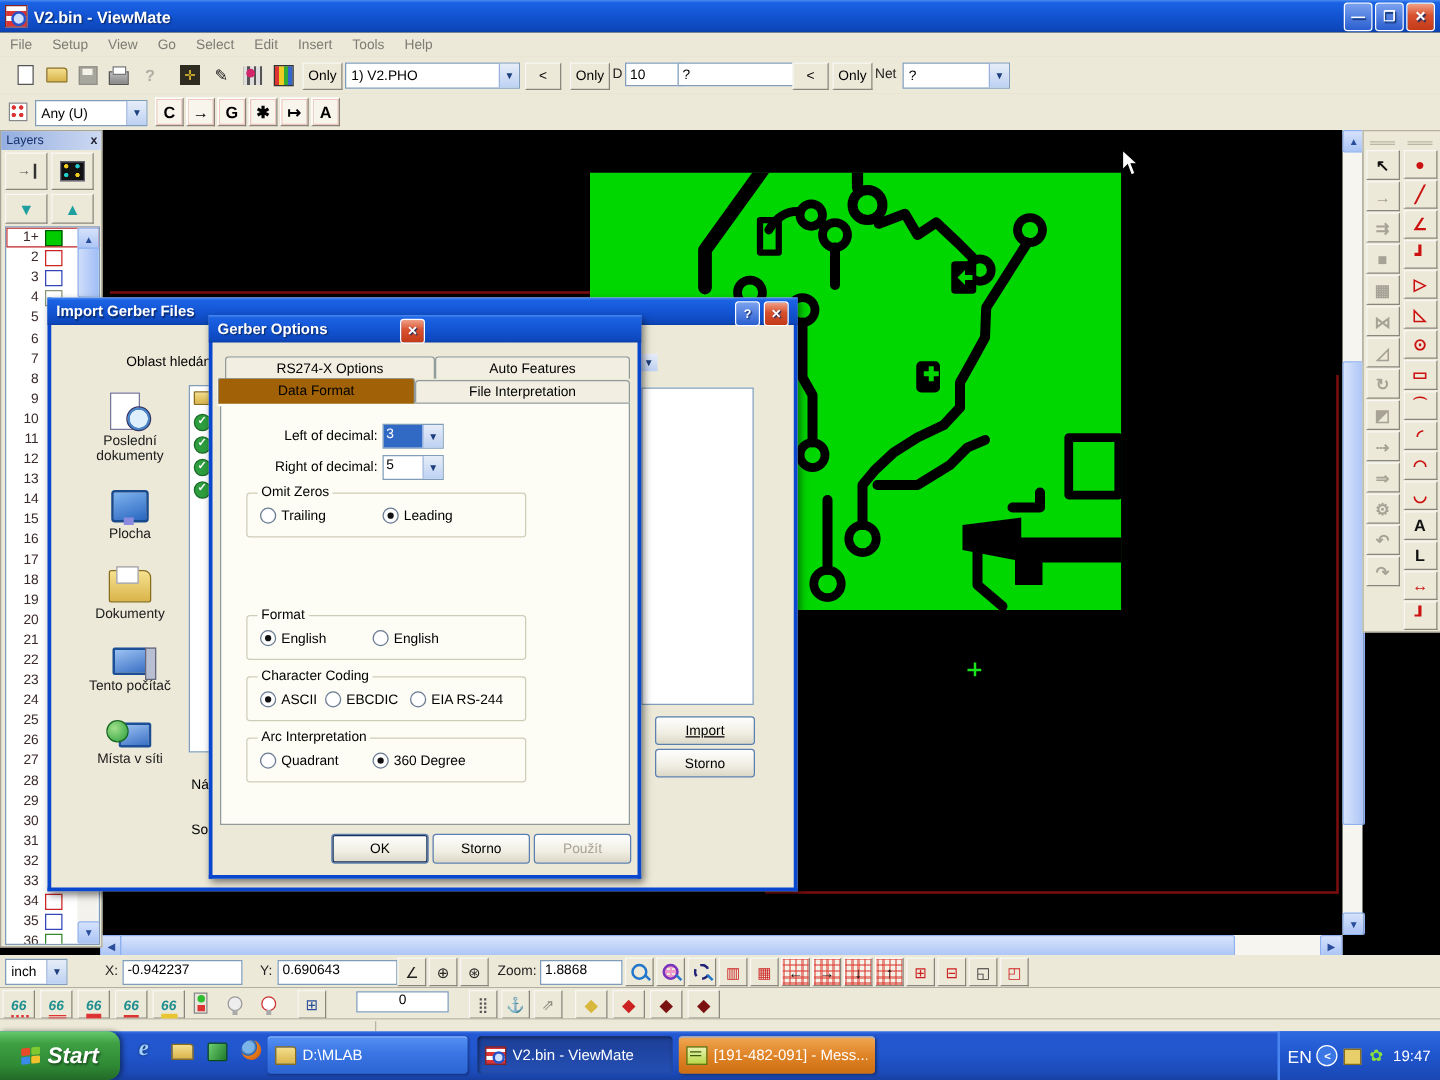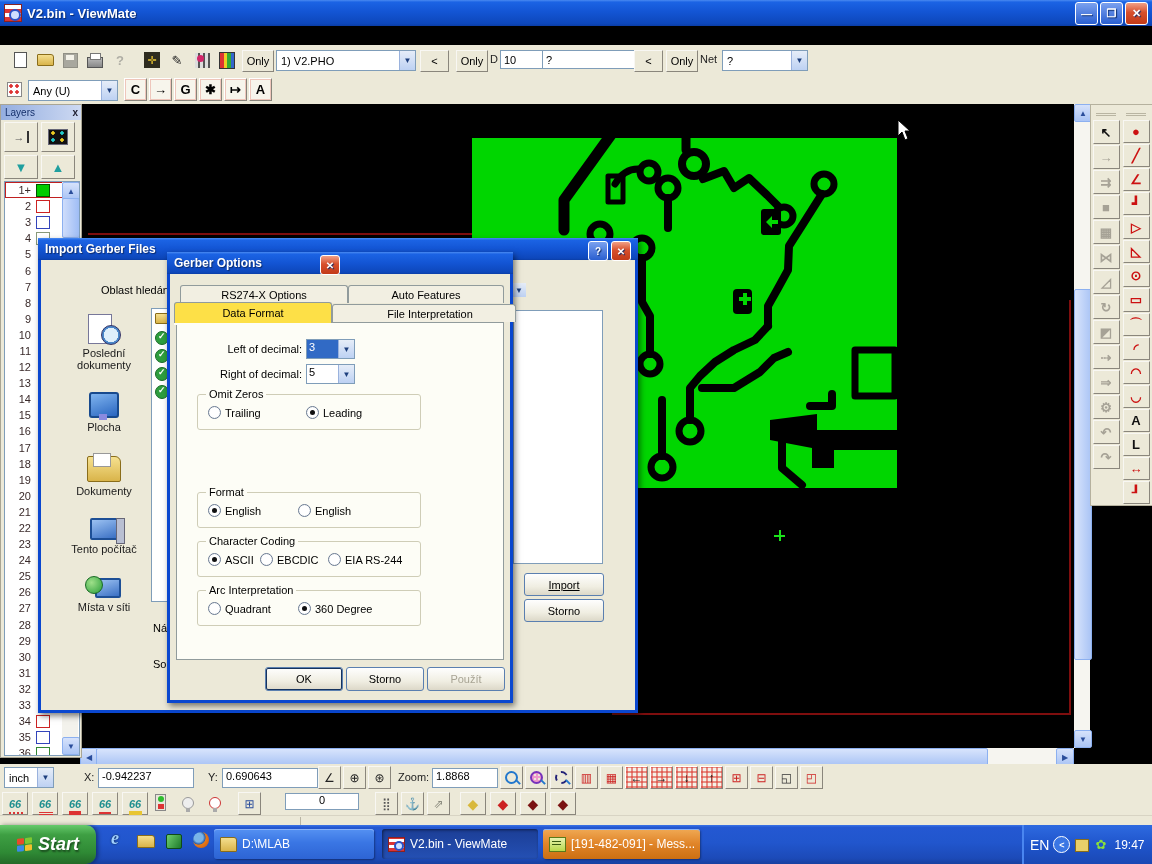--- a/index.html
+++ b/index.html
@@ -182,21 +182,21 @@
   .fi-folder .art{width:14px;height:9px;background:linear-gradient(180deg,#f4de8e,#d9b44a);border:1px solid #8a6d1a;border-radius:1px 3px 1px 1px;}
   .fi-check .art{width:12px;height:12px;border-radius:50%;background:#2e9e3e;border:1px solid #1a6a28;}
   .fi-check .art::after{content:"✓";position:absolute;left:2px;top:-1px;color:#fff;font-size:9px;font-weight:bold;}
   .listbox{position:absolute;background:#fff;border:1px solid #7f9db9;}
   .xp-push{border:1px solid #5a7fb0;border-radius:3px;background:linear-gradient(180deg,#fefefe,#f0eee2 60%,#dcd8c8);
      display:flex;align-items:center;justify-content:center;font-size:11px;color:#000;}
 
   
   .tab{position:absolute;height:17px;background:#f2efe2;border:1px solid #919b9c;border-bottom:none;
      border-radius:3px 3px 0 0;display:flex;align-items:center;justify-content:center;font-size:11px;}
-  .tab.active{background:#fde047;height:20px;z-index:5;box-shadow:0 2px 0 #fdfdf6;text-align:center;}
+  .tab.active{background:#a16207;height:20px;z-index:5;box-shadow:0 2px 0 #fdfdf6;text-align:center;}
   #tabpanel{position:absolute;left:6px;top:70px;width:326px;height:336px;background:#fdfdf6;border:1px solid #919b9c;}
   .glabel{position:absolute;font-size:11px;color:#000;}
   .gcombo{position:absolute;height:18px;width:47px;background:#fff;border:1px solid #7f9db9;display:flex;}
   .gcombo .cval{flex:1;padding:1px 2px;font-size:11px;}
   .gcombo .cval.hl{background:#316ac5;color:#fff;}
   .grp{position:absolute;left:20px;width:222px;height:34px;border:1px solid #cfcdb7;border-radius:3px;}
   .grp-title{position:absolute;left:8px;top:-7px;background:#fdfdf6;padding:0 3px;font-size:11px;}
   .radio{position:absolute;top:11px;display:flex;align-items:center;gap:4px;font-size:11px;}
   .rb{width:11px;height:11px;border-radius:50%;border:1px solid #6a7a92;background:radial-gradient(circle,#fff 55%,#dfe4ea);position:relative;}
   .radio.on .rb::after{content:"";position:absolute;left:3px;top:3px;width:5px;height:5px;border-radius:50%;background:#111;}
@@ -309,20 +309,32 @@
   <div id="titlebar" class="abs">
     <div id="app-icon"></div>
     <span>V2.bin - ViewMate</span>
     <div id="winbtns">
       <div class="wbtn">—</div>
       <div class="wbtn">❐</div>
       <div class="wbtn close">✕</div>
     </div>
   </div>
 
+  <div id="menubar" class="abs">
+
+  <span class="mitem">File</span>
+      <span class="mitem">Setup</span>
+      <span class="mitem">View</span>
+      <span class="mitem">Go</span>
+      <span class="mitem">Select</span>
+      <span class="mitem">Edit</span>
+      <span class="mitem">Insert</span>
+      <span class="mitem">Tools</span>
+      <span class="mitem">Help</span>
+    </div>
 
   <div id="toolbar1" class="abs">
     <div class="tbrow" style="left:8px;top:3px;">
 
     <div class="tbtn i-new">
           <span class="art"></span>
         </div>
         <div class="tbtn i-open">
           <span class="art"></span>
         </div>
@@ -888,21 +900,21 @@
   <div id="gerber-dlg" class="dialog">
     <div class="dlg-title">
       <span>Gerber Options</span>
       <div style="position:absolute;right:170px;top:3px;">
         <div class="dlg-btn red">✕</div>
       </div>
     </div>
     <div class="tab" style="left:10px;top:33px;width:166px;">RS274-X Options</div>
     <div class="tab" style="left:178px;top:33px;width:154px;">Auto Features</div>
     <div class="tab active" style="left:4px;top:50px;width:156px;">Data Format</div>
-    <div class="tab" style="left:162px;top:52px;width:170px;padding-left:12px;">File Interpretation</div>
+    <div class="tab" style="left:162px;top:52px;width:170px;">File Interpretation</div>
     <div id="tabpanel">
       <span class="glabel" style="left:10px;top:20px;width:115px;text-align:right;">Left of decimal:</span>
       <div class="gcombo" style="left:129px;top:16px;">
         <span class="cval hl">3</span>
           <span class="drop">▼</span>
       </div>
       <span class="glabel" style="left:10px;top:45px;width:115px;text-align:right;">Right of decimal:</span>
       <div class="gcombo" style="left:129px;top:41px;">
         <span class="cval">5</span>
           <span class="drop">▼</span>

